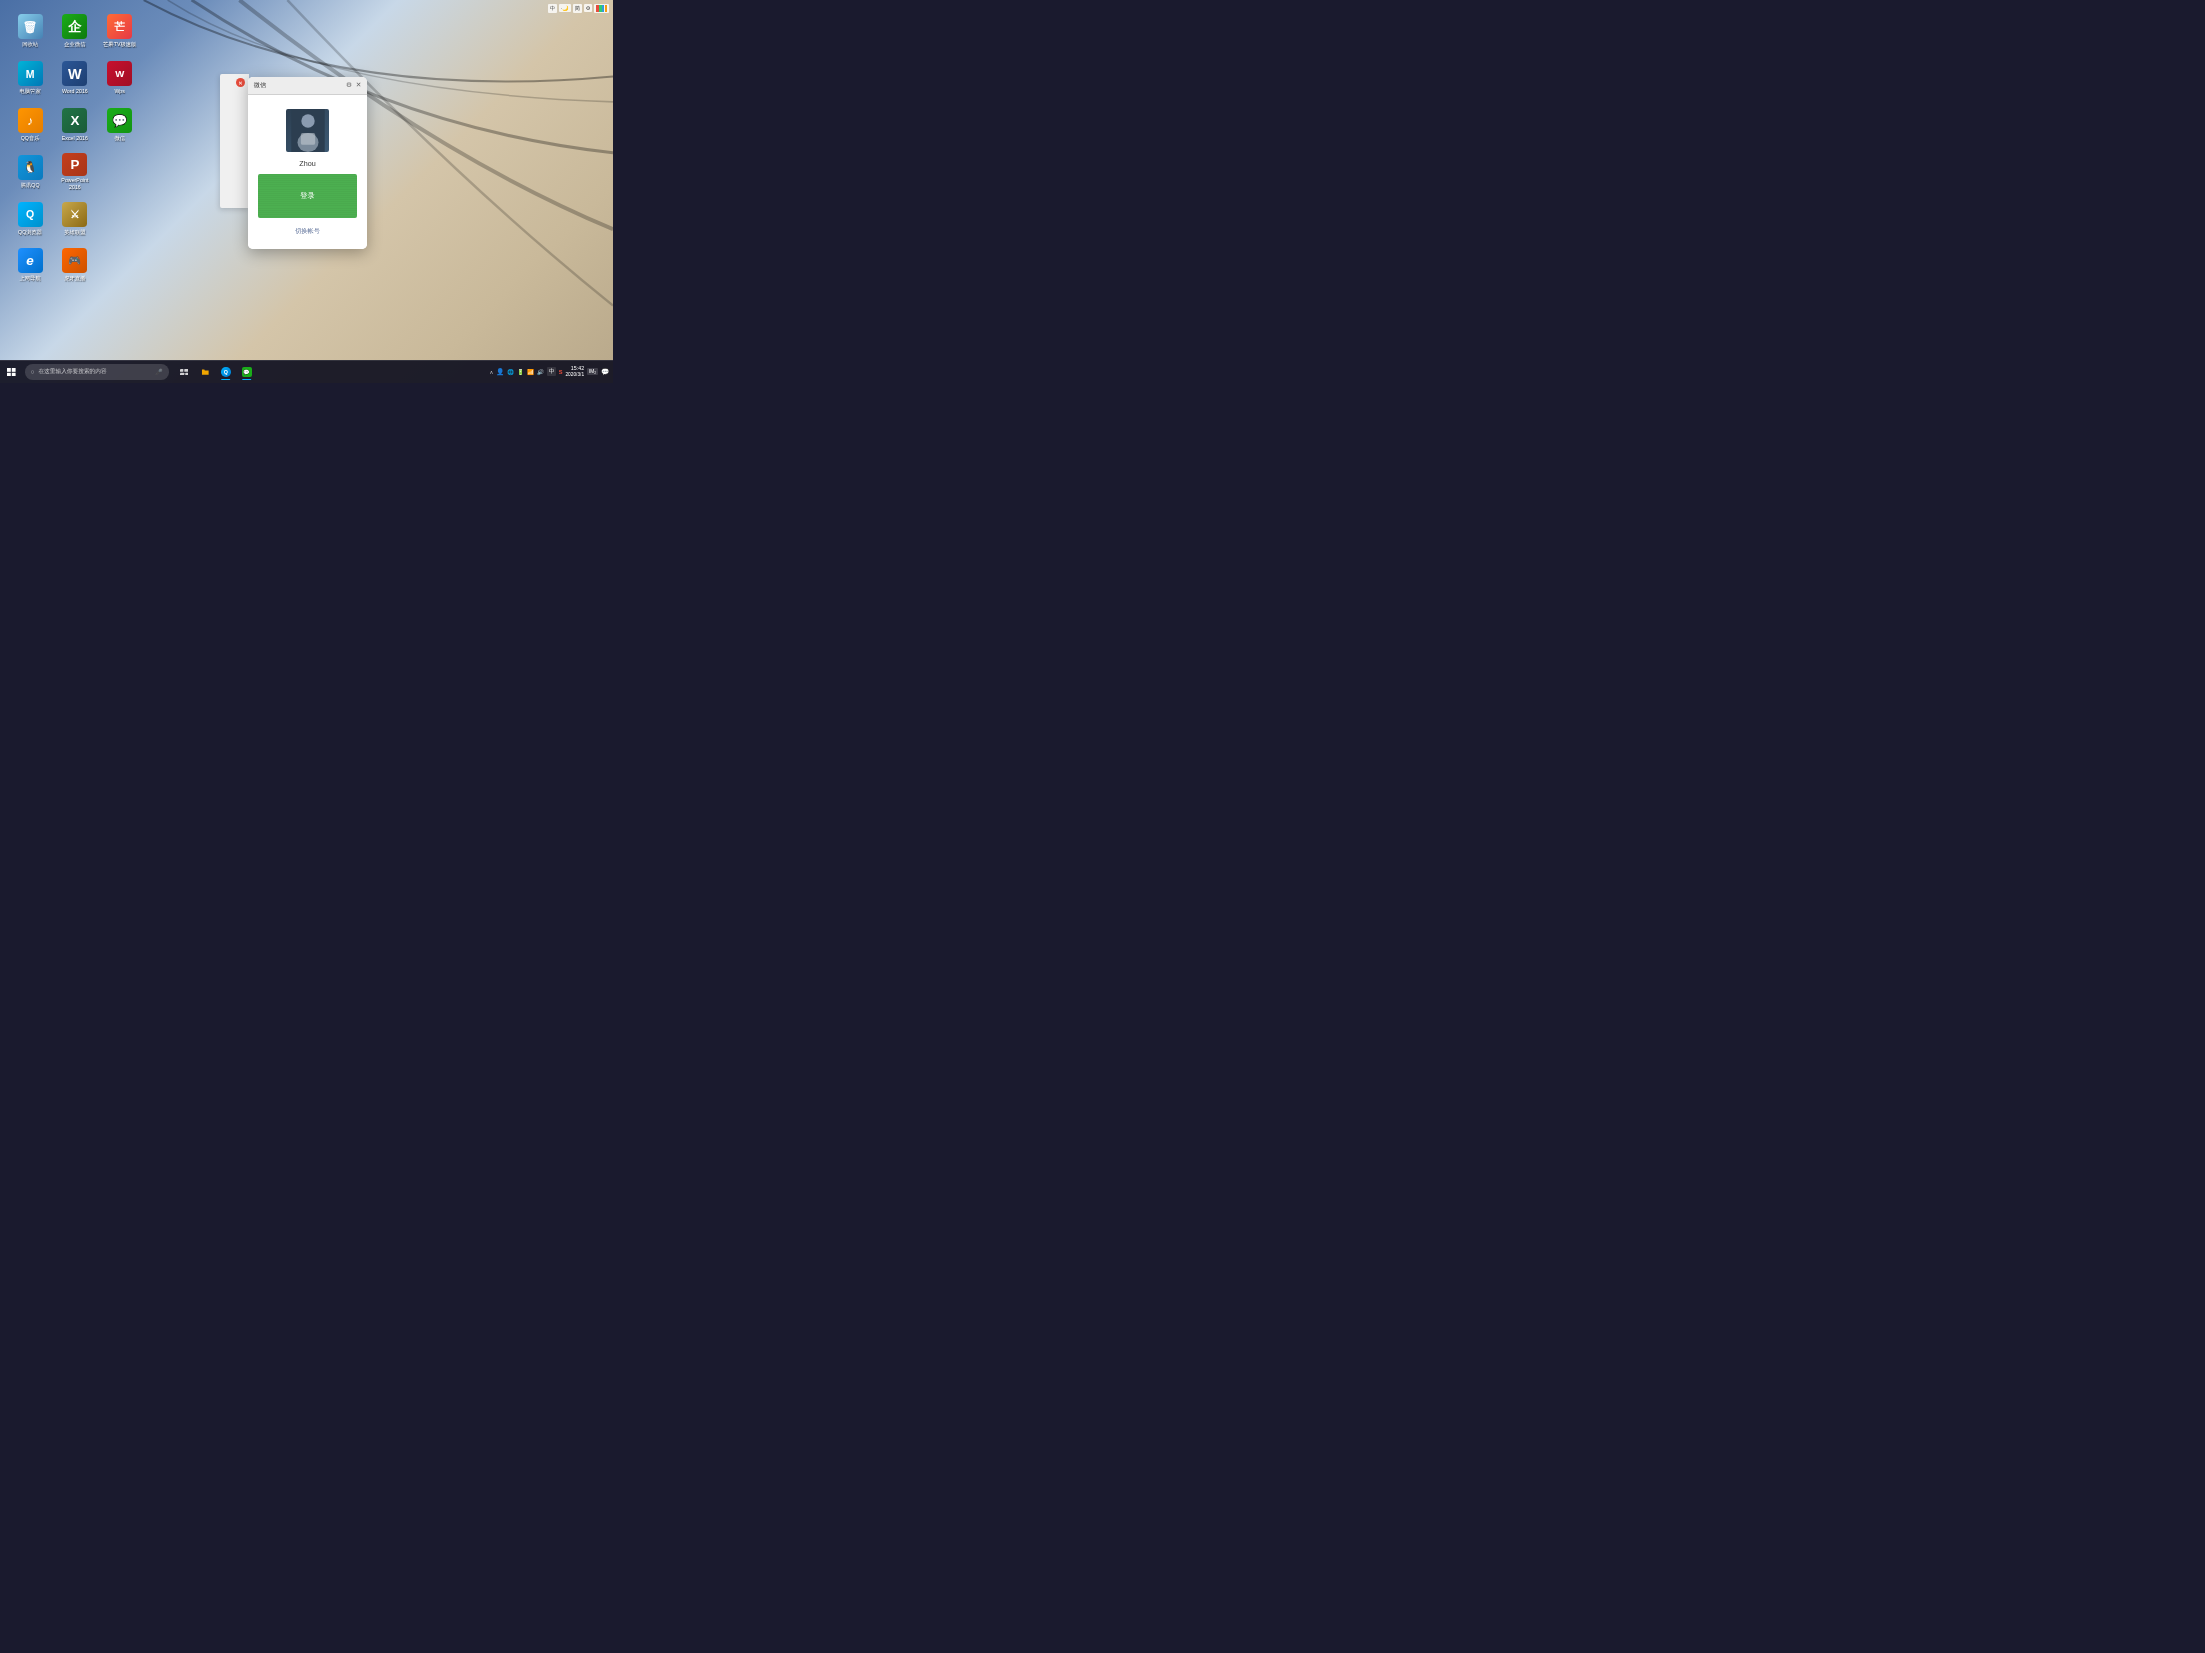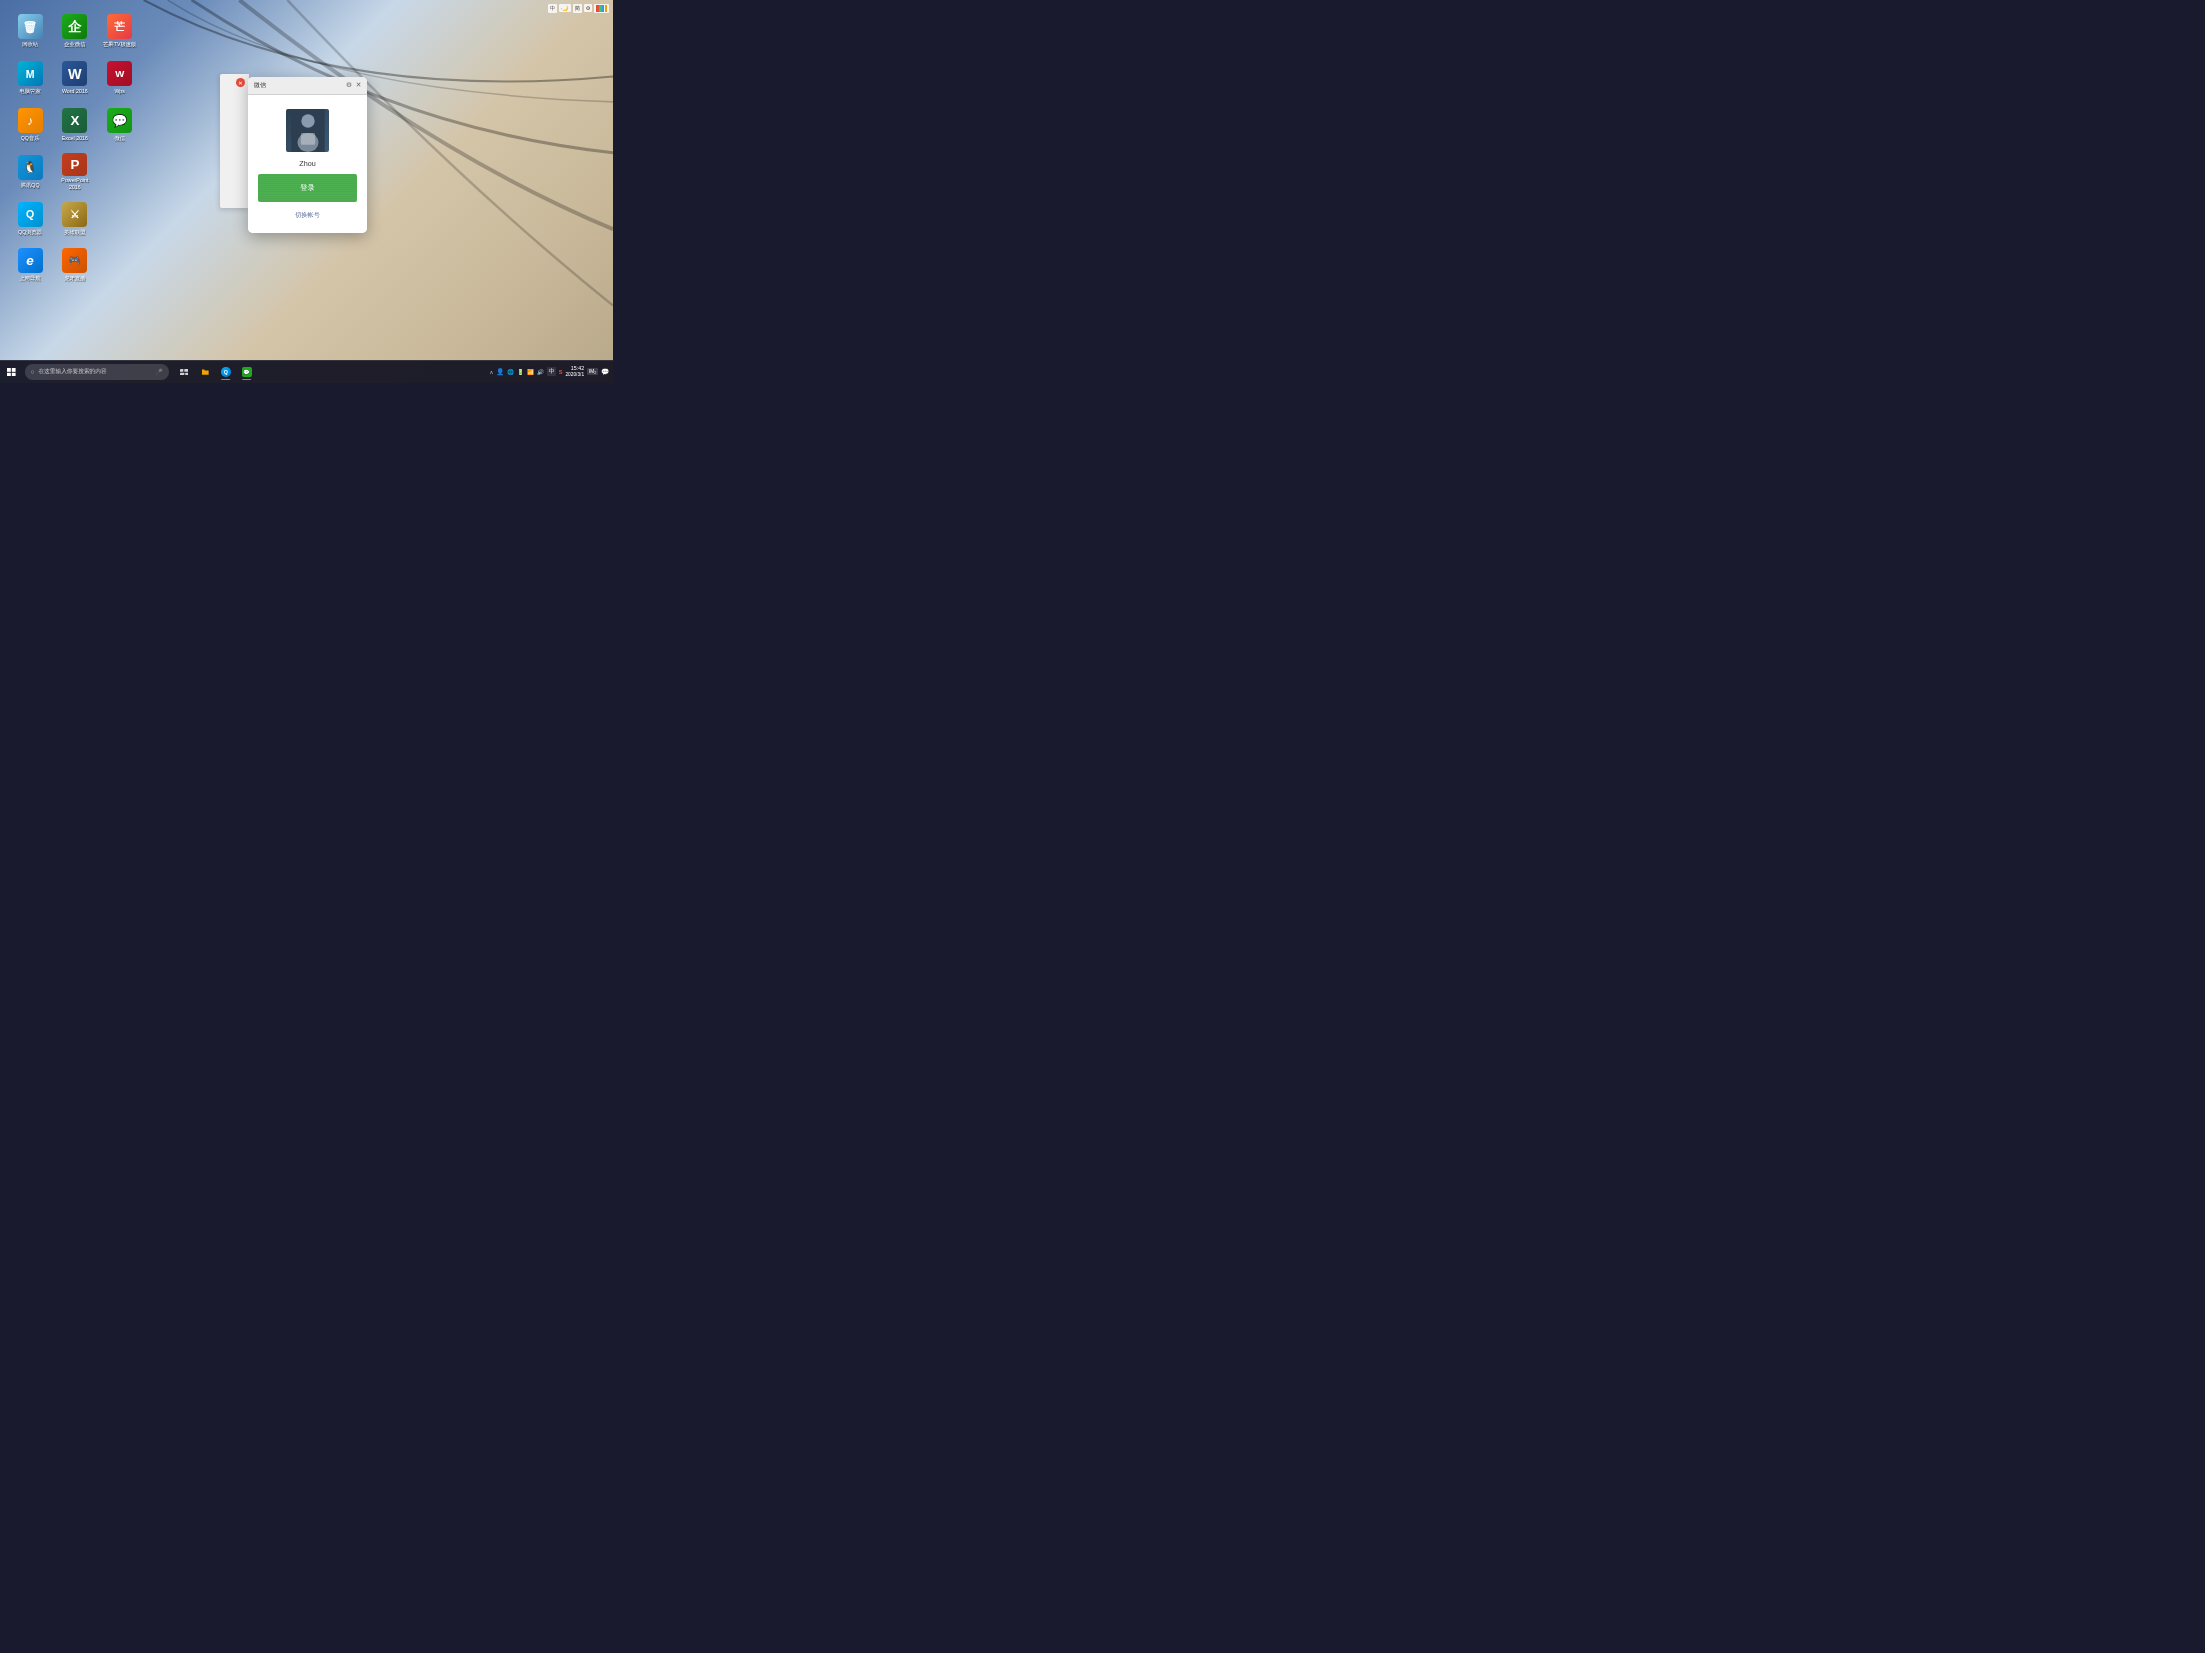--- a/index.html
+++ b/index.html
@@ -229,21 +229,21 @@
     }
 
     .user-name {
       font-size: 7.2px;
       color: #333;
       font-weight: normal;
     }
 
     .login-btn {
       width: 100%;
-      padding: 9px;
+      padding: 17px;
       background: linear-gradient(180deg, #4caf50 0%, #3d9142 100%);
       background: #47a847;
       border: none;
       border-radius: 1.9px;
       color: white;
       font-size: 7.2px;
       cursor: pointer;
       text-align: center;
       font-family: 'Microsoft YaHei', sans-serif;
       background-image: repeating-linear-gradient(

